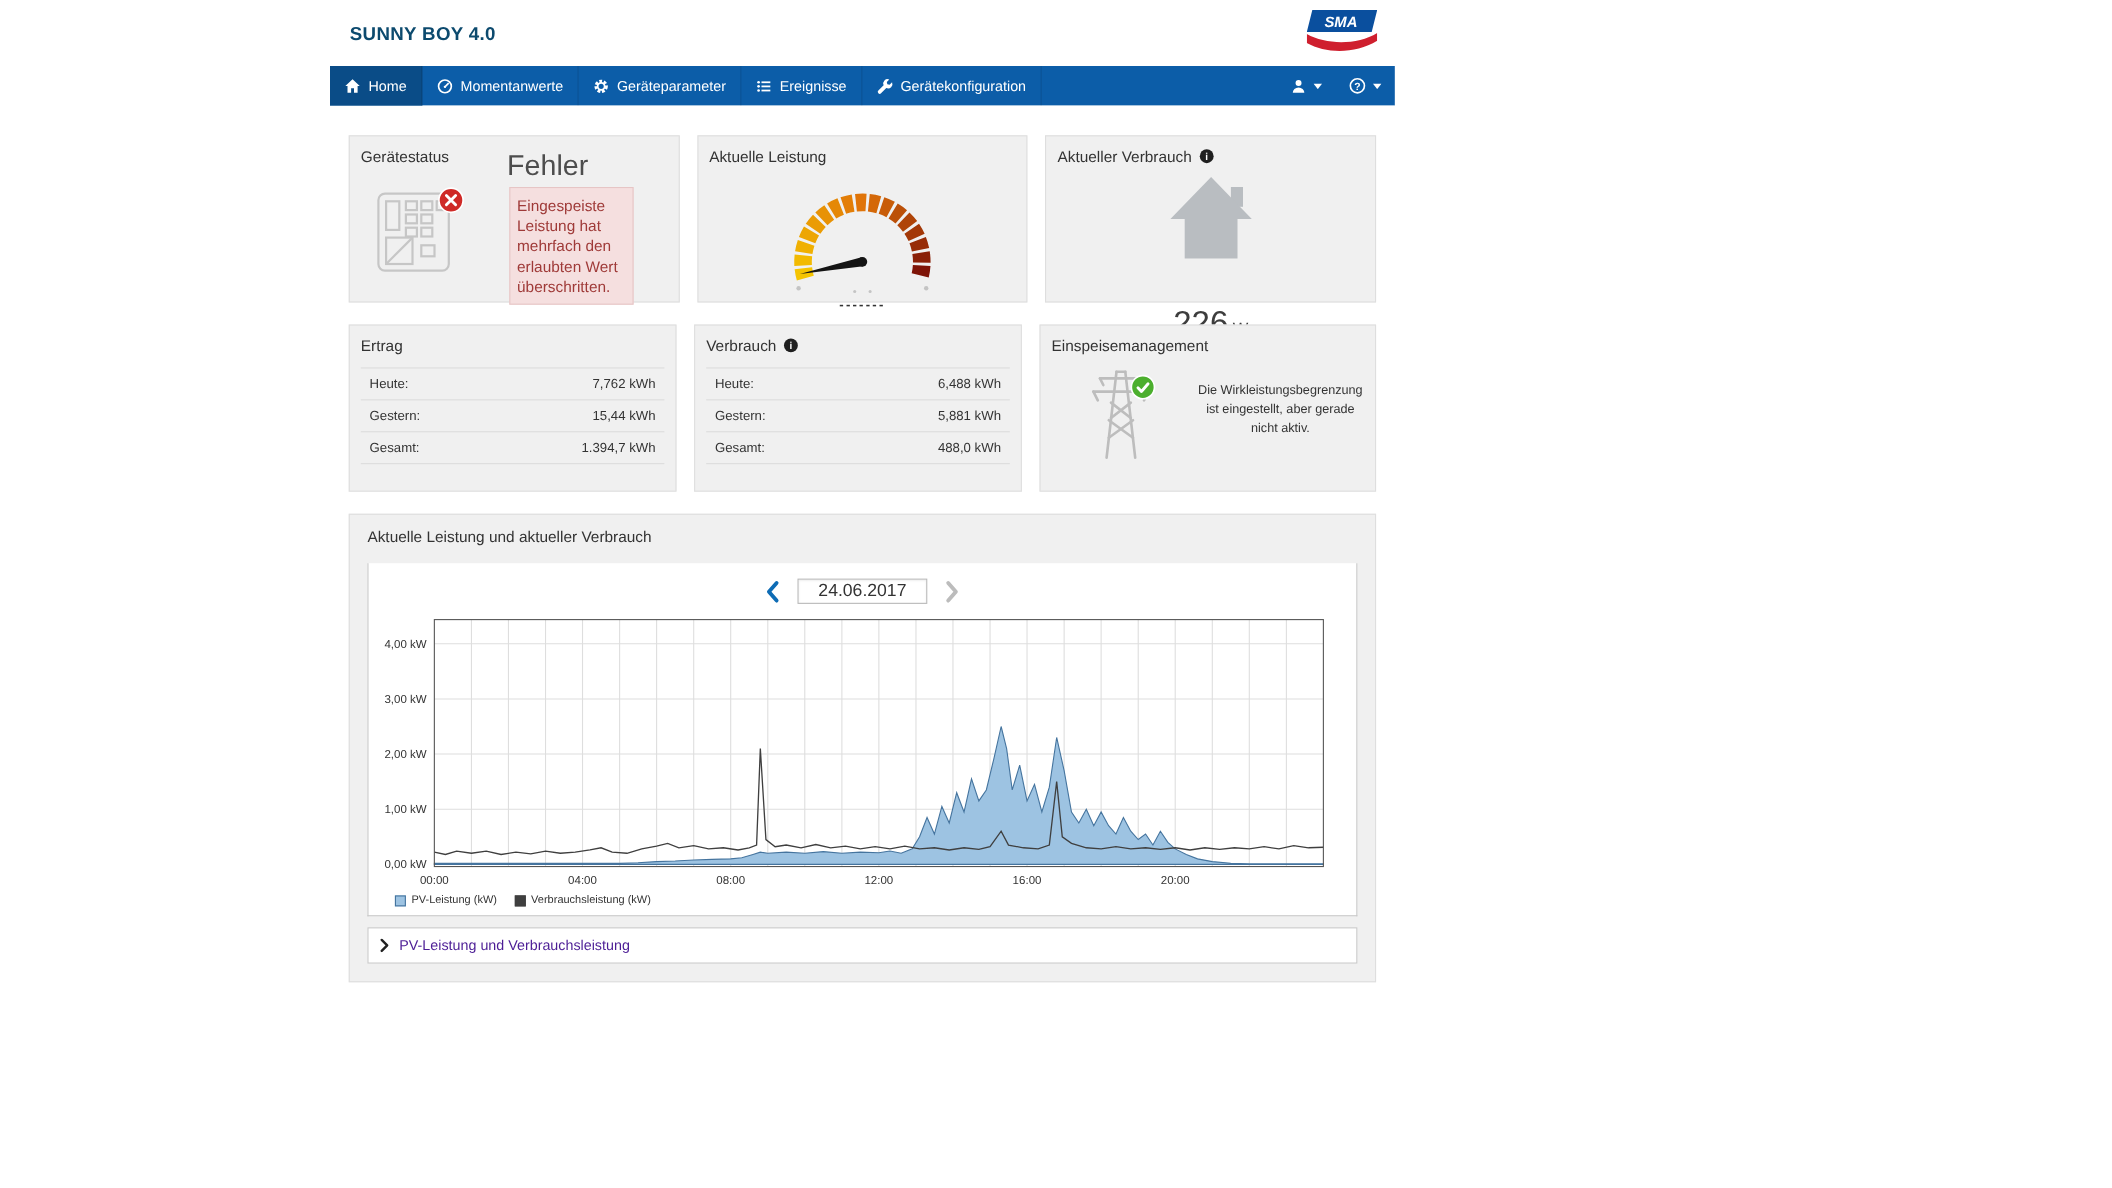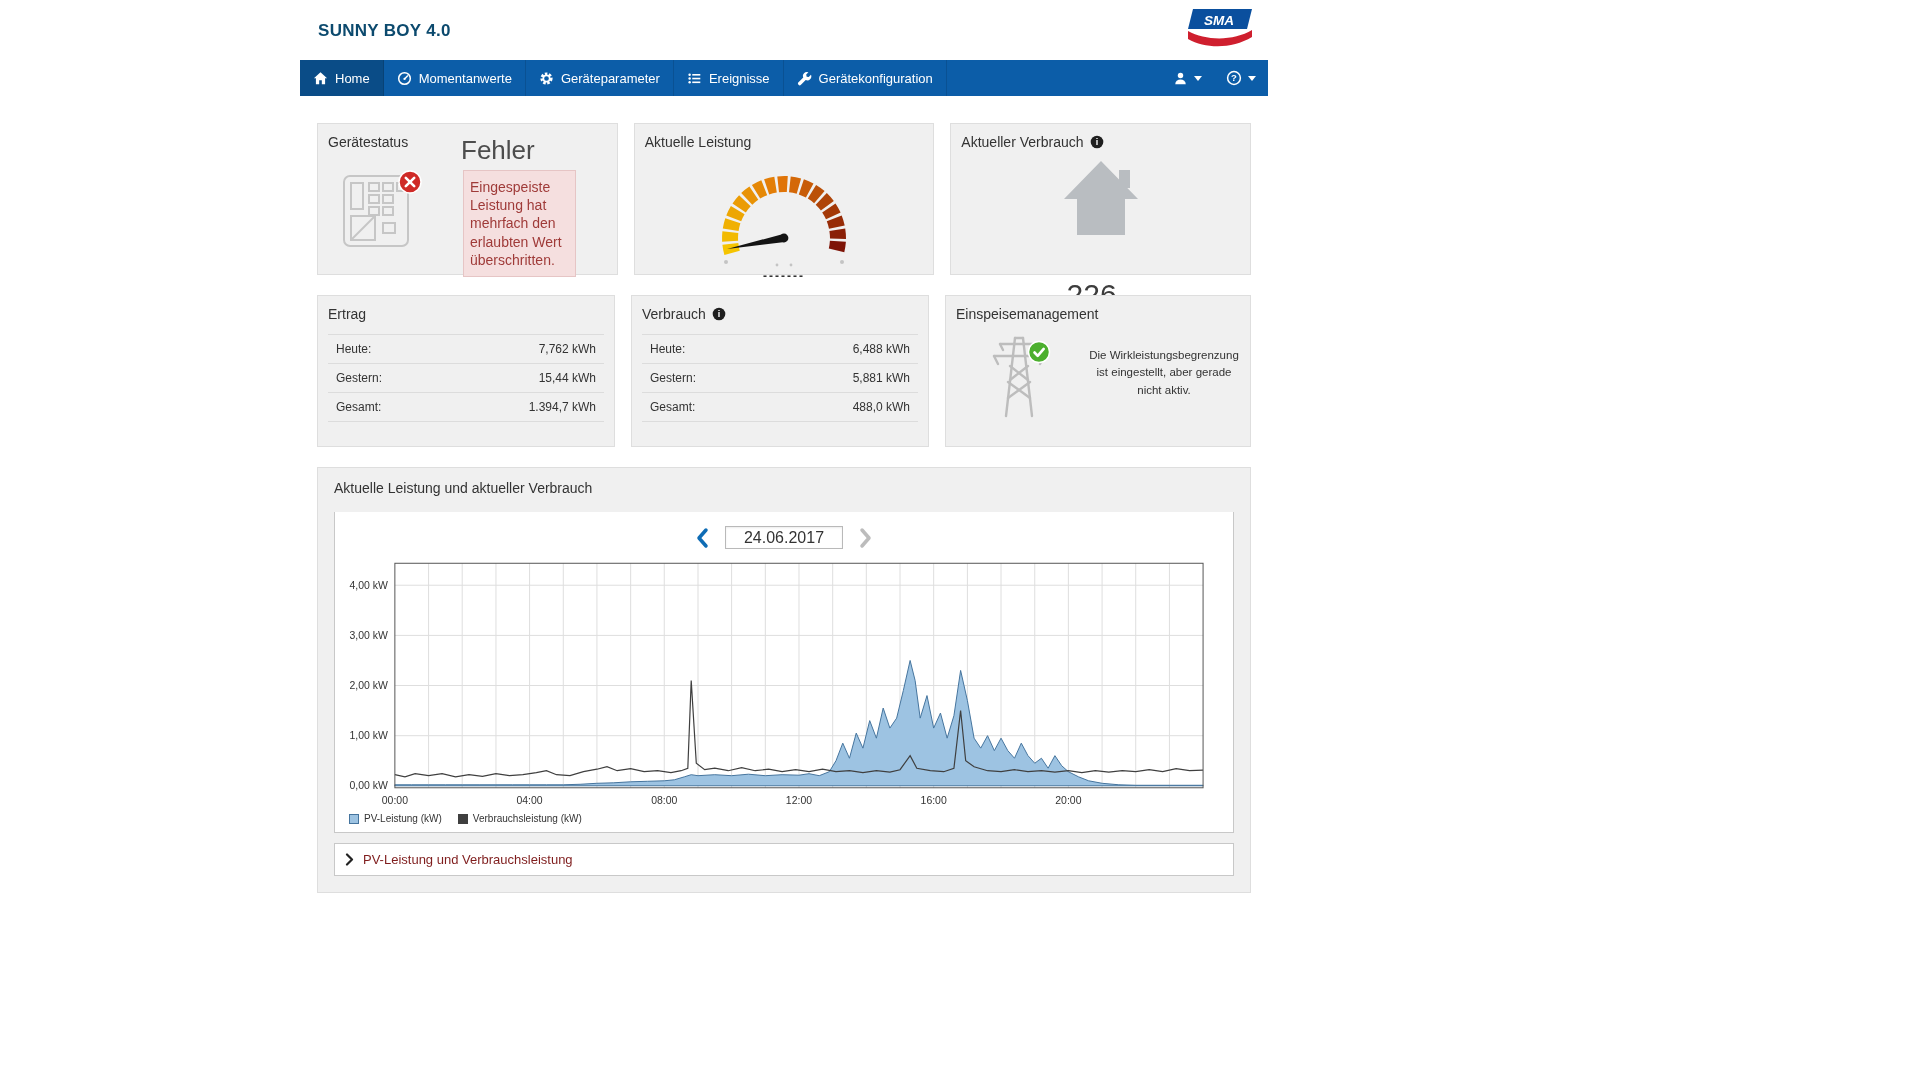--- a/index.html
+++ b/index.html
@@ -65,24 +65,24 @@
   .chart-card { padding:12px 16px 16px; }
   .chart-card .card-title { margin-bottom:16px; }
   .tabs { text-align:center; border-bottom:1px solid #c8c8c8; }
   .tab { display:inline-block; vertical-align:bottom; padding:6px 14px; font-size:13px; color:#0e6cb5; cursor:pointer; border:1px solid transparent; margin-bottom:-1px; }
   .tab.active { background:#fff; border-color:#c8c8c8; border-bottom-color:#fff; color:#555; cursor:default; }
   .chart-panel { background:#fff; border:1px solid #c8c8c8; border-top:none; padding:14px 0 8px; }
   .date-nav { display:flex; justify-content:center; align-items:center; gap:16px; margin-bottom:10px; }
   .date-btn { background:none; border:none; padding:0; cursor:pointer; line-height:0; }
   .date-input { width:118px; height:23px; border:1px solid #b9b9b9; background:#fff; text-align:center; font-size:16px; color:#333; font-family:inherit; box-shadow:inset 0 1px 2px rgba(0,0,0,0.08); }
   #chart-svg { display:block; margin:0 auto; }
-  .legend { display:flex; gap:16px; align-items:center; padding-left:14px; font-size:10px; color:#333; margin-top:2px; }
+  .legend { display:flex; gap:16px; align-items:center; padding-left:24px; font-size:10px; color:#333; margin-top:2px; }
   .legend-item { display:flex; align-items:center; gap:5px; }
   .legend-swatch { display:inline-block; width:10px; height:10px; border:1px solid #666; }
-  .accordion { margin-top:10px; background:#fff; border:1px solid #c8c8c8; padding:8px 10px; display:flex; align-items:center; gap:9px; font-size:13px; color:#7f1d1d; cursor:pointer; }
+  .accordion { margin-top:10px; background:#fff; border:1px solid #c8c8c8; padding:8px 10px; display:flex; align-items:center; gap:9px; font-size:13px; color:#4c1d95; cursor:pointer; }
 </style>
 </head>
 <body>
 
 <div class="page">
 
   <header class="site-header">
     <h1 class="page-title">SUNNY BOY 4.0</h1>
     <svg class="sma-logo" width="64" height="42" viewBox="0 0 64 42">
       <polygon points="5,1 64,1 59,21 0,21" fill="#0a4f9e"></polygon>

